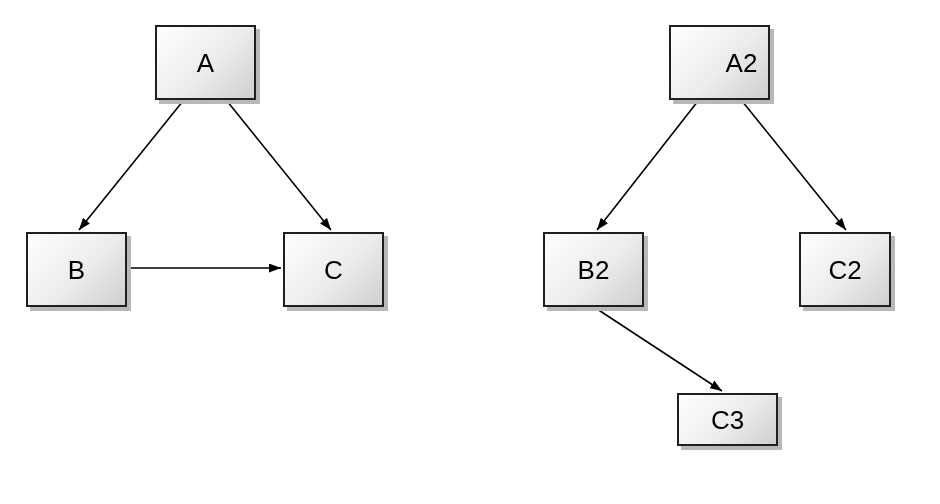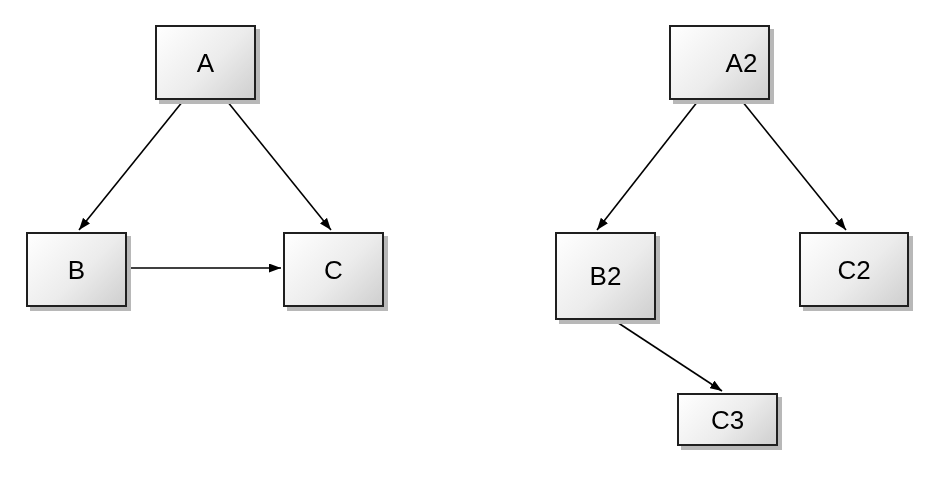--- a/index.html
+++ b/index.html
@@ -70,23 +70,23 @@
       </div>
       <div class="node" style="left: 26px; top: 232px; width: 101px; height: 75px;">
         <span class="node-label">B</span>
       </div>
       <div class="node" style="left: 283px; top: 232px; width: 101px; height: 75px;">
         <span class="node-label">C</span>
       </div>
       <div class="node" style="left: 669px; top: 25px; width: 101px; height: 75px; padding-left: 44px;">
         <span class="node-label">A2</span>
       </div>
-      <div class="node" style="left: 543px; top: 232px; width: 101px; height: 88px; margin-left: 12px;">
+      <div class="node" style="left: 543px; top: 232px; width: 101px; height: 75px;">
         <span class="node-label">B2</span>
       </div>
-      <div class="node" style="left: 799px; top: 232px; width: 110px; height: 75px; align-items: center;">
+      <div class="node" style="left: 799px; top: 232px; width: 92px; height: 75px; align-items: center;">
         <span class="node-label">C2</span>
       </div>
       <div class="node" style="left: 677px; top: 393px; width: 101px; height: 53px;">
         <span class="node-label">C3</span>
       </div>
     </div>
 </div>
 
 </body></html>

